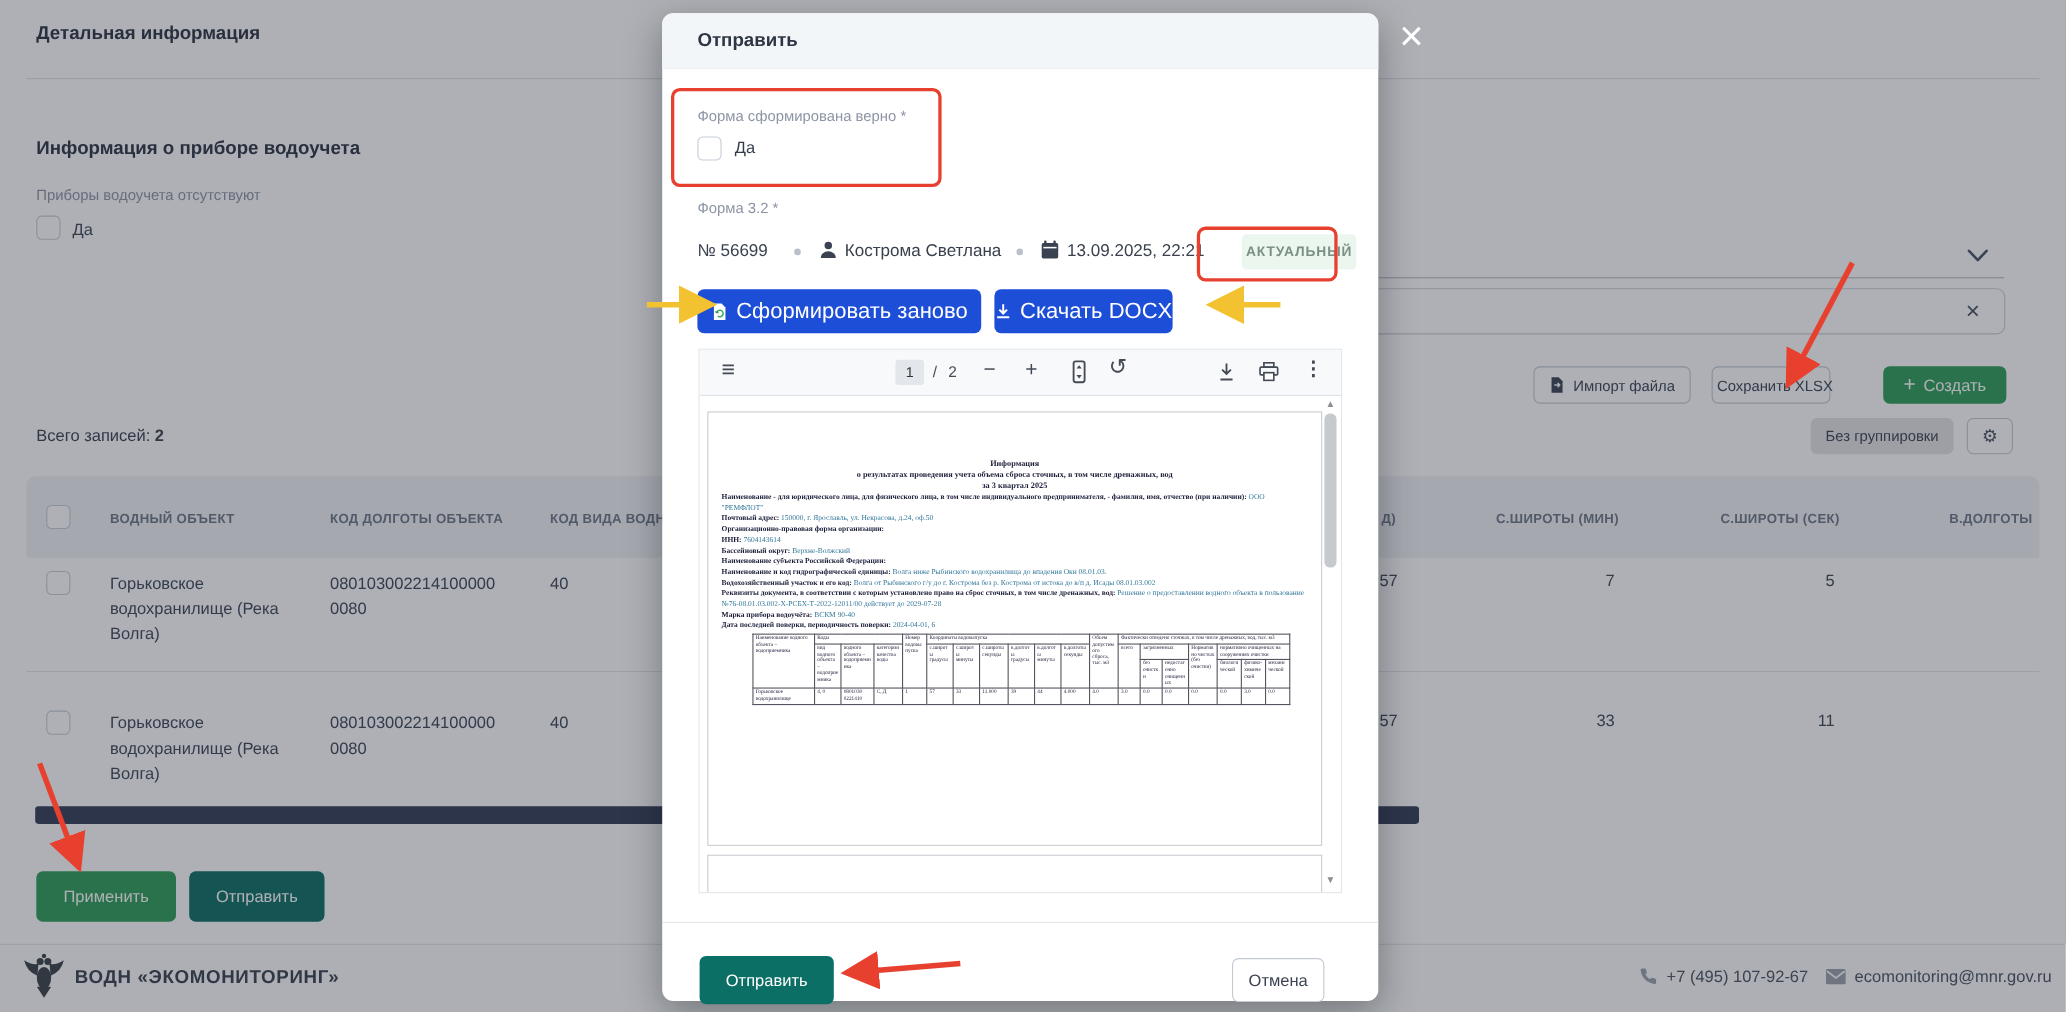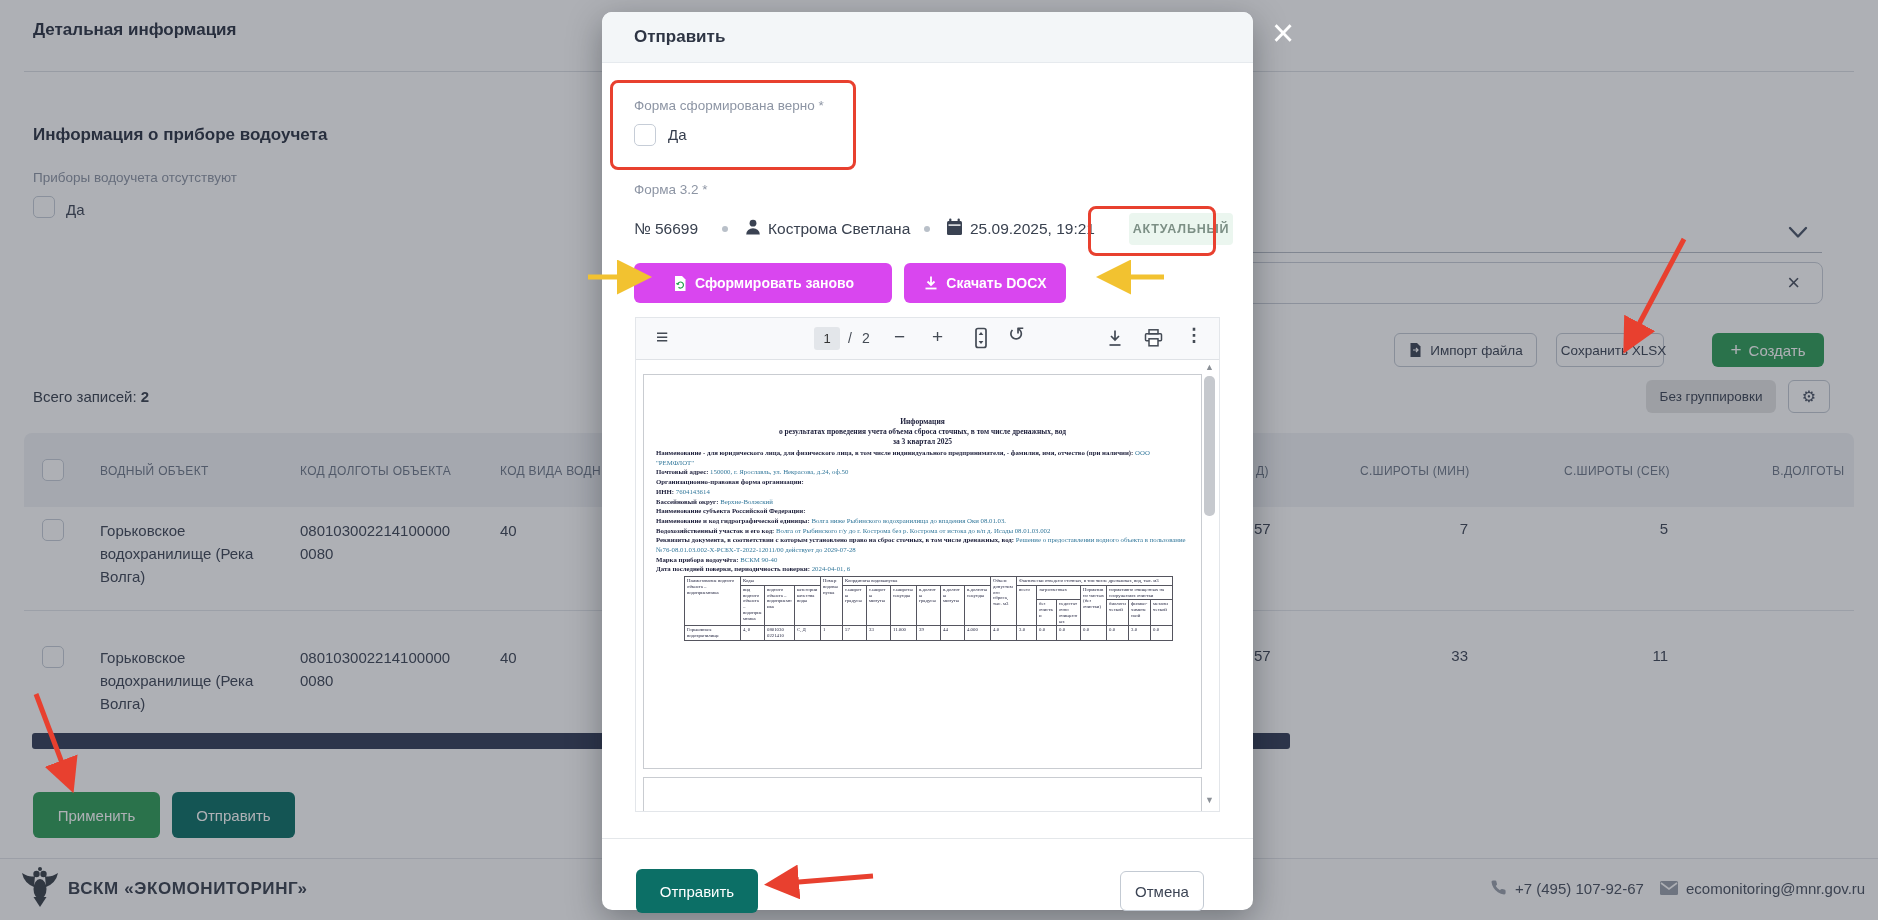--- a/index.html
+++ b/index.html
@@ -2,30 +2,30 @@
 <html><head>
 <meta charset="utf-8">
 <style>
   html,body{margin:0;padding:0;background:#6b7077}
   .screen{position:relative;width:1878px;height:920px;background:#fff;overflow:hidden;
           font-family:"Liberation Sans",sans-serif;color:#323a4a}
   .abs{position:absolute}
   .cb{width:22px;height:22px;border:1.5px solid #c6cdd7;border-radius:5px;background:#fff;box-sizing:border-box}
   .gray-lbl{font-size:13.5px;color:#8d95a4}
   .sec-title{font-size:17px;font-weight:700;color:#2c3343}
-  .th{font-size:12px;font-weight:400;color:#6e7888;letter-spacing:.3px;white-space:nowrap}
+  .th{font-size:12px;font-weight:700;color:#6e7888;letter-spacing:.3px;white-space:nowrap}
   .cell{font-size:15px;color:#3e4656;line-height:23px}
   .hline{border-top:1px solid #dcdfe5;height:0}
   .btn{display:flex;align-items:center;justify-content:center;gap:7px;border-radius:6px;
        font-size:13.5px;box-sizing:border-box;white-space:nowrap;cursor:pointer}
   .btn-outline{border:1px solid #c3cad3;color:#3c4454;background:#fff}
   .btn-light{background:#e5e5e5;color:#3c4454;border:none}
   .btn-green{background:#2e9e57;color:#fff;border:none;font-size:15px}
   .btn-teal{background:#0c6f66;color:#fff;border:none;font-size:15px}
-  .btn-mgreen{background:#d946ef;color:#fff;border:none;font-size:14px;font-weight:700}
+  .btn-mgreen{background:#1d4ed8;color:#fff;border:none;font-size:20px;font-weight:400}
   .dim{position:absolute;inset:0;background:rgba(36,42,54,.37);z-index:50}
   .modal{position:absolute;left:602px;top:12px;width:651px;height:898px;background:#fff;
          border-radius:10px;z-index:100;box-shadow:0 10px 34px rgba(10,14,20,.35)}
   .m-head{position:absolute;left:0;top:0;right:0;height:50px;background:#f3f6f8;
           border-bottom:1px solid #e6eaee;border-radius:10px 10px 0 0}
   .badge{background:#ebf6ef;color:#7c8f85;font-size:12.5px;font-weight:600;letter-spacing:.8px;
          border-radius:4px;display:flex;align-items:center;justify-content:center}
   .annbox{position:absolute;border:3px solid #e8402f;border-radius:8px;z-index:150;pointer-events:none}
   .annlayer{position:absolute;left:0;top:0;z-index:150;pointer-events:none}
   .viewer{position:absolute;left:33px;top:305px;width:585px;height:495px;background:#fff;
@@ -148,21 +148,21 @@
     <div class="abs" style="left:0;top:858px;width:1878px;height:62px;background:#fdfdfe;border-top:1px solid #e2e5e9">
       <svg class="abs" style="left:20px;top:6px" width="40" height="46" viewBox="0 0 40 46" fill="#3a4149">
         <ellipse cx="20" cy="24" rx="6.5" ry="10"></ellipse>
         <path d="M14,22 Q4,18 2,8 Q10,13 15,11 Z"></path>
         <path d="M26,22 Q36,18 38,8 Q30,13 25,11 Z"></path>
         <circle cx="16.5" cy="9" r="3.2"></circle>
           <circle cx="23.5" cy="9" r="3.2"></circle>
         <circle cx="20" cy="4" r="2"></circle>
         <path d="M13.5,32 h13 L20,42 Z"></path>
       </svg>
-      <div class="abs" style="left:68px;top:20px;font-size:17px;font-weight:600;letter-spacing:.6px;color:#39414f">ВСКМ «ЭКОМОНИТОРИНГ»</div>
+      <div class="abs" style="left:68px;top:20px;font-size:17px;font-weight:600;letter-spacing:.6px;color:#39414f">ВОДН «ЭКОМОНИТОРИНГ»</div>
       <svg class="abs footer-ic" style="left:1490px;top:20px" width="17" height="17" viewBox="0 0 24 24">
         <path d="M22 16.92v3a2 2 0 0 1-2.18 2 19.79 19.79 0 0 1-8.63-3.07 19.5 19.5 0 0 1-6-6A19.79 19.79 0 0 1 2.12 4.18 2 2 0 0 1 4.11 2h3a2 2 0 0 1 2 1.72c.13.96.36 1.9.7 2.81a2 2 0 0 1-.45 2.11L8.09 9.91a16 16 0 0 0 6 6l1.27-1.27a2 2 0 0 1 2.11-.45c.91.34 1.85.57 2.81.7A2 2 0 0 1 22 16.92z"></path>
       </svg>
       <div class="abs" style="left:1515px;top:21px;font-size:15px;color:#4a5260">+7 (495) 107-92-67</div>
       <svg class="abs" style="left:1660px;top:22px" width="18" height="14" viewBox="0 0 18 14">
         <rect x="0" y="0" width="18" height="14" rx="1.5" fill="#9aa1ab"></rect>
         <path d="M1,2 l8,6 8,-6" stroke="#fdfdfe" stroke-width="1.6" fill="none"></path>
       </svg>
       <div class="abs" style="left:1686px;top:21px;font-size:15px;color:#4a5260">ecomonitoring@mnr.gov.ru</div>
     </div>
@@ -189,21 +189,21 @@
           <path d="M2.2,16.5 a6.8,6.2 0 0 1 13.6,0 z"></path>
       </svg>
       <span class="abs" style="left:134px;top:8px;font-size:15.5px;color:#39414f">Кострома Светлана</span>
       <span class="abs" style="left:290px;top:14px;width:6px;height:6px;border-radius:3px;background:#b9c0c9"></span>
       <svg class="abs" style="left:312px;top:6px" width="17" height="18" viewBox="0 0 17 18" fill="#3a4252">
         <rect x="1" y="3" width="15" height="14" rx="1.5"></rect>
         <rect x="3.2" y="0.6" width="2.2" height="4" rx="1"></rect>
           <rect x="11.6" y="0.6" width="2.2" height="4" rx="1"></rect>
         <rect x="2.5" y="6.4" width="12" height="1.4" fill="#fff"></rect>
       </svg>
-      <span class="abs" style="left:336px;top:8px;font-size:15.5px;color:#39414f">25.09.2025, 19:21</span>
+      <span class="abs" style="left:336px;top:8px;font-size:15.5px;color:#39414f">13.09.2025, 22:21</span>
       <div class="abs badge" style="left:495px;top:1px;width:104px;height:32px">
         <span>АКТУАЛЬНЫЙ</span>
       </div>
     </div>
 
     <div class="abs btn btn-mgreen" style="left:32px;top:251px;width:258px;height:40px">
       <svg width="16" height="17" viewBox="0 0 16 17">
         <path d="M3,1 h7 l3.5,3.5 V16 H3 Z" fill="#fff"></path>
         <path d="M5.5,9.5 a3,3 0 1 1 1,2.8 M5.5,9.5 l-1,-1.4 M5.5,9.5 l1.6,-.6" stroke="#23a24e" stroke-width="1.2" fill="none"></path>
       </svg>

